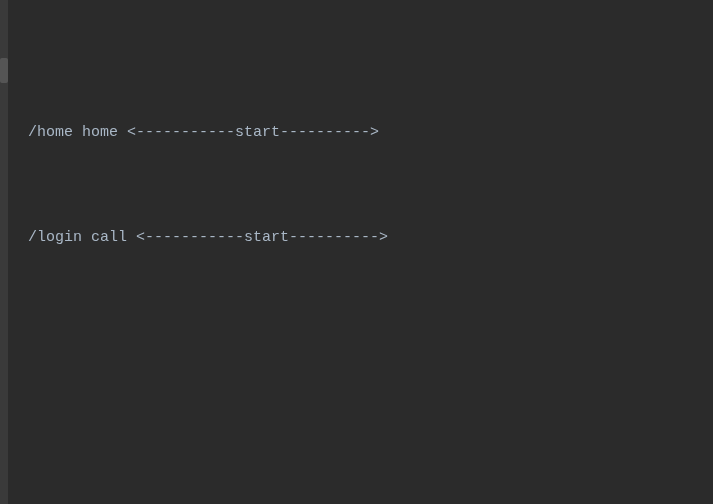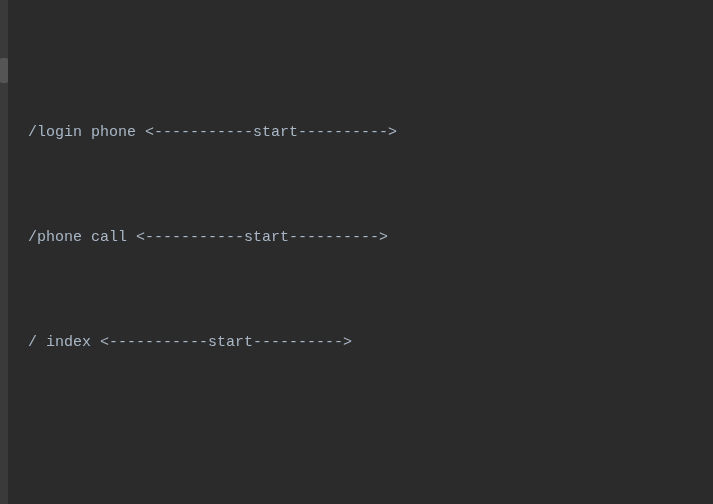--- a/index.html
+++ b/index.html
@@ -42,23 +42,22 @@
 </style>
 </head>
 <body>
 
 <div class="gutter">
   <div class="handle"></div>
 </div>
 
 <div class="console">
 
-  <span class="line"><span class="stdout-gray"><span>/login</span> <span>phone</span> <span>&lt;-----------start----------&gt;</span></span></span>
-  <span class="line"><span class="stdout-gray"><span>/phone</span> <span>call</span> <span>&lt;-----------start----------&gt;</span></span></span>
-  <span class="line"><span class="stdout-gray"><span>/</span> <span>index</span> <span>&lt;-----------start----------&gt;</span></span></span>
+  <span class="line"><span class="stdout-gray"><span>/home</span> <span>home</span> <span>&lt;-----------start----------&gt;</span></span></span>
+  <span class="line"><span class="stdout-gray"><span>/login</span> <span>call</span> <span>&lt;-----------start----------&gt;</span></span></span>
 
   
   
 
   
   
 
   
   
 

